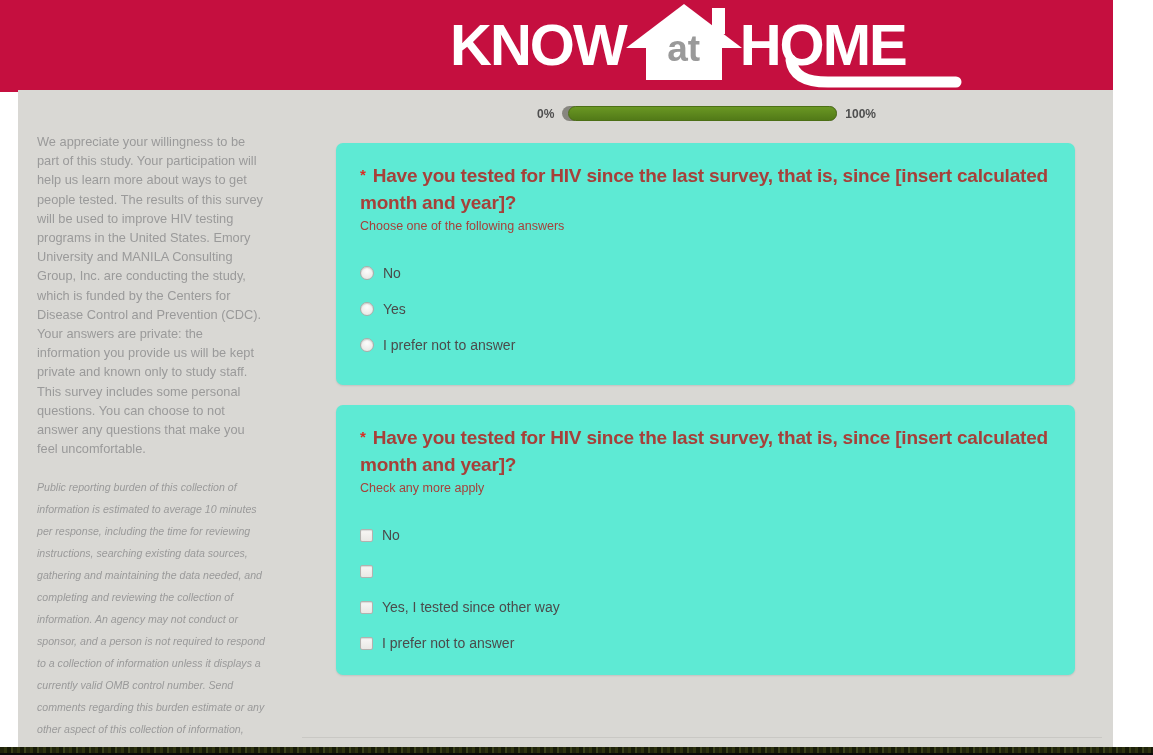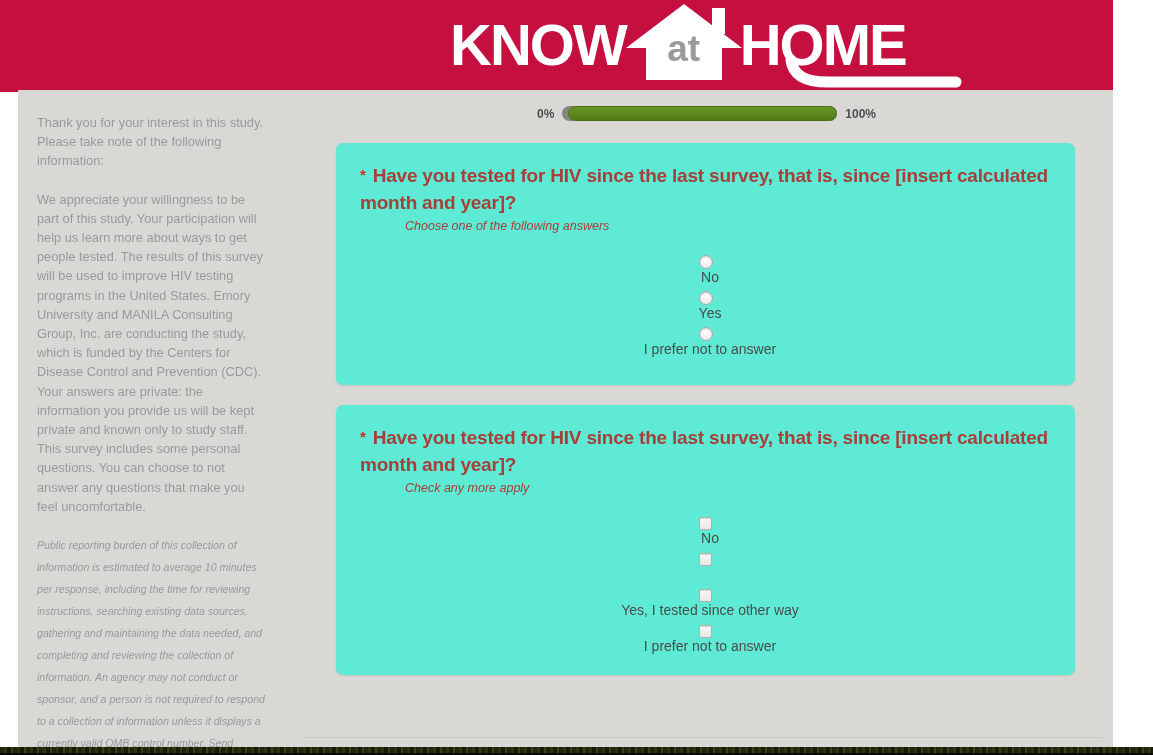--- a/index.html
+++ b/index.html
@@ -42,24 +42,24 @@
   .progress-fill { position: absolute; right: 0; top: 0; bottom: 0; width: 98%;
     background: linear-gradient(#6a9723, #527a18); border: 1px solid #4c6f15; border-radius: 8px; }
 
   .card { position: relative; background: #5eead4; border-radius: 7px; width: 739px; margin-left: 36px;
     box-shadow: 0 1px 2px rgba(0,0,0,0.10); padding: 20px 24px 26px 24px; }
   .card-1 { margin-top: 22px; height: 242px; }
   .card-2 { margin-top: 20px; height: 270px; }
 
   .q-title { color: #a6403a; font-weight: bold; font-size: 19px; line-height: 26px; letter-spacing: -0.2px; width: 695px; }
   .q-star { color: #dc2a23; font-size: 15px; margin-right: 7px; position: relative; top: -2px; }
-  .q-instruction { color: #a6403a; font-style: italic; font-size: 12.5px; margin-top: 3px; margin-left: 45px; }
+  .q-instruction { color: #a6403a; font-size: 12.5px; margin-top: 3px; }
 
   .opt-list { margin-top: 22px; }
-  .opt-row { display: flex; align-items: center; height: 36px; cursor: pointer; flex-direction: column; }
+  .opt-row { display: flex; align-items: center; height: 36px; cursor: pointer; }
   .radio { width: 14px; height: 14px; border-radius: 50%; border: 1px solid #aeadaa; flex: 0 0 14px;
     background: radial-gradient(circle at 50% 35%, #fdfdfc, #e4e2df); box-shadow: inset 0 1px 1px rgba(0,0,0,0.15); }
   .checkbox { width: 13px; height: 13px; border-radius: 2px; border: 1px solid #b3b2af; flex: 0 0 13px;
     background: linear-gradient(#f8f7f5, #eae8e5); box-shadow: inset 0 1px 1px rgba(0,0,0,0.12); }
   .opt-label { font-size: 14px; color: #4b4b4b; margin-left: 9px; }
 
   .divider { position: absolute; left: 302px; top: 737px; width: 800px; height: 1px; background: #c9c8c4; }
 
   
   .grass { position: absolute; left: 0; top: 747px; width: 1153px; height: 6px;
@@ -85,21 +85,20 @@
         <path d="M5 2 C 7 18 20 24 42 24 L 170 24" fill="none" stroke="#ffffff" stroke-width="11" stroke-linecap="round"></path>
       </svg>
     </div>
   </div>
   <div class="red-ext"></div>
   <div class="white-notch"></div>
 
   <div class="canvas"></div>
 
   <div class="sidebar">
-    <p class="big">Thank you for your interest in this study. Please take note of the following information:</p>
     <div class="gap"></div>
     <p class="big">We appreciate your willingness to be part of this study. Your participation will help us learn more about ways to get people tested. The results of this survey will be used to improve HIV testing programs in the United States. Emory University and MANILA Consulting Group, Inc. are conducting the study, which is funded by the Centers for Disease Control and Prevention (CDC).</p>
     <p class="big">Your answers are private: the information you provide us will be kept private and known only to study staff. This survey includes some personal questions. You can choose to not answer any questions that make you feel uncomfortable.</p>
     <p class="small">Public reporting burden of this collection of information is estimated to average 10 minutes per response, including the time for reviewing instructions, searching existing data sources, gathering and maintaining the data needed, and completing and reviewing the collection of information. An agency may not conduct or sponsor, and a person is not required to respond to a collection of information unless it displays a currently valid OMB control number. Send comments regarding this burden estimate or any other aspect of this collection of information, including suggestions for reducing this burden to CDC/ATSDR Reports Clearance Officer; 1600 Clifton Road NE, MS D-74, Atlanta, Georgia 30333; Attn: OMB-PRA (0920-0840).</p>
   </div>
 
   <div class="main">
 
     <div class="progress-row">
       <span class="progress-label">0%</span>

